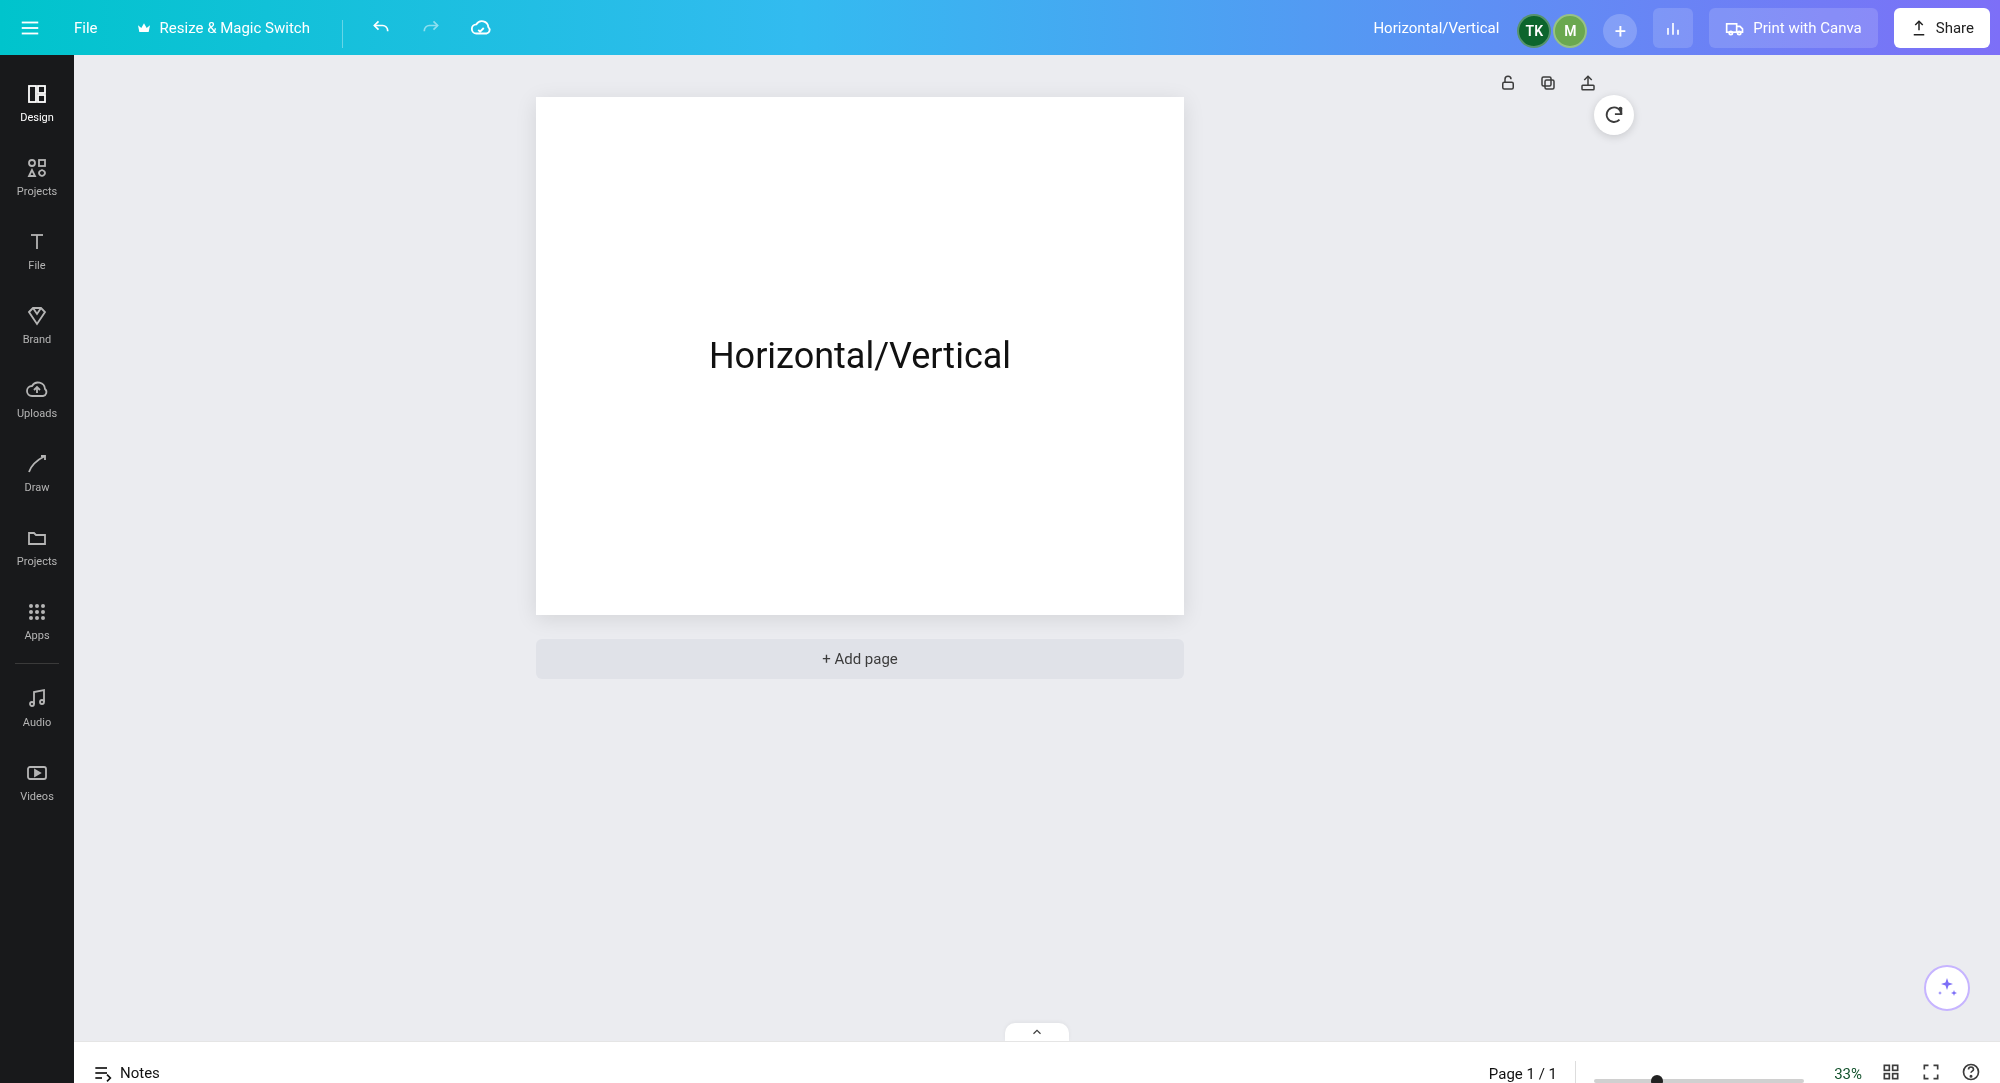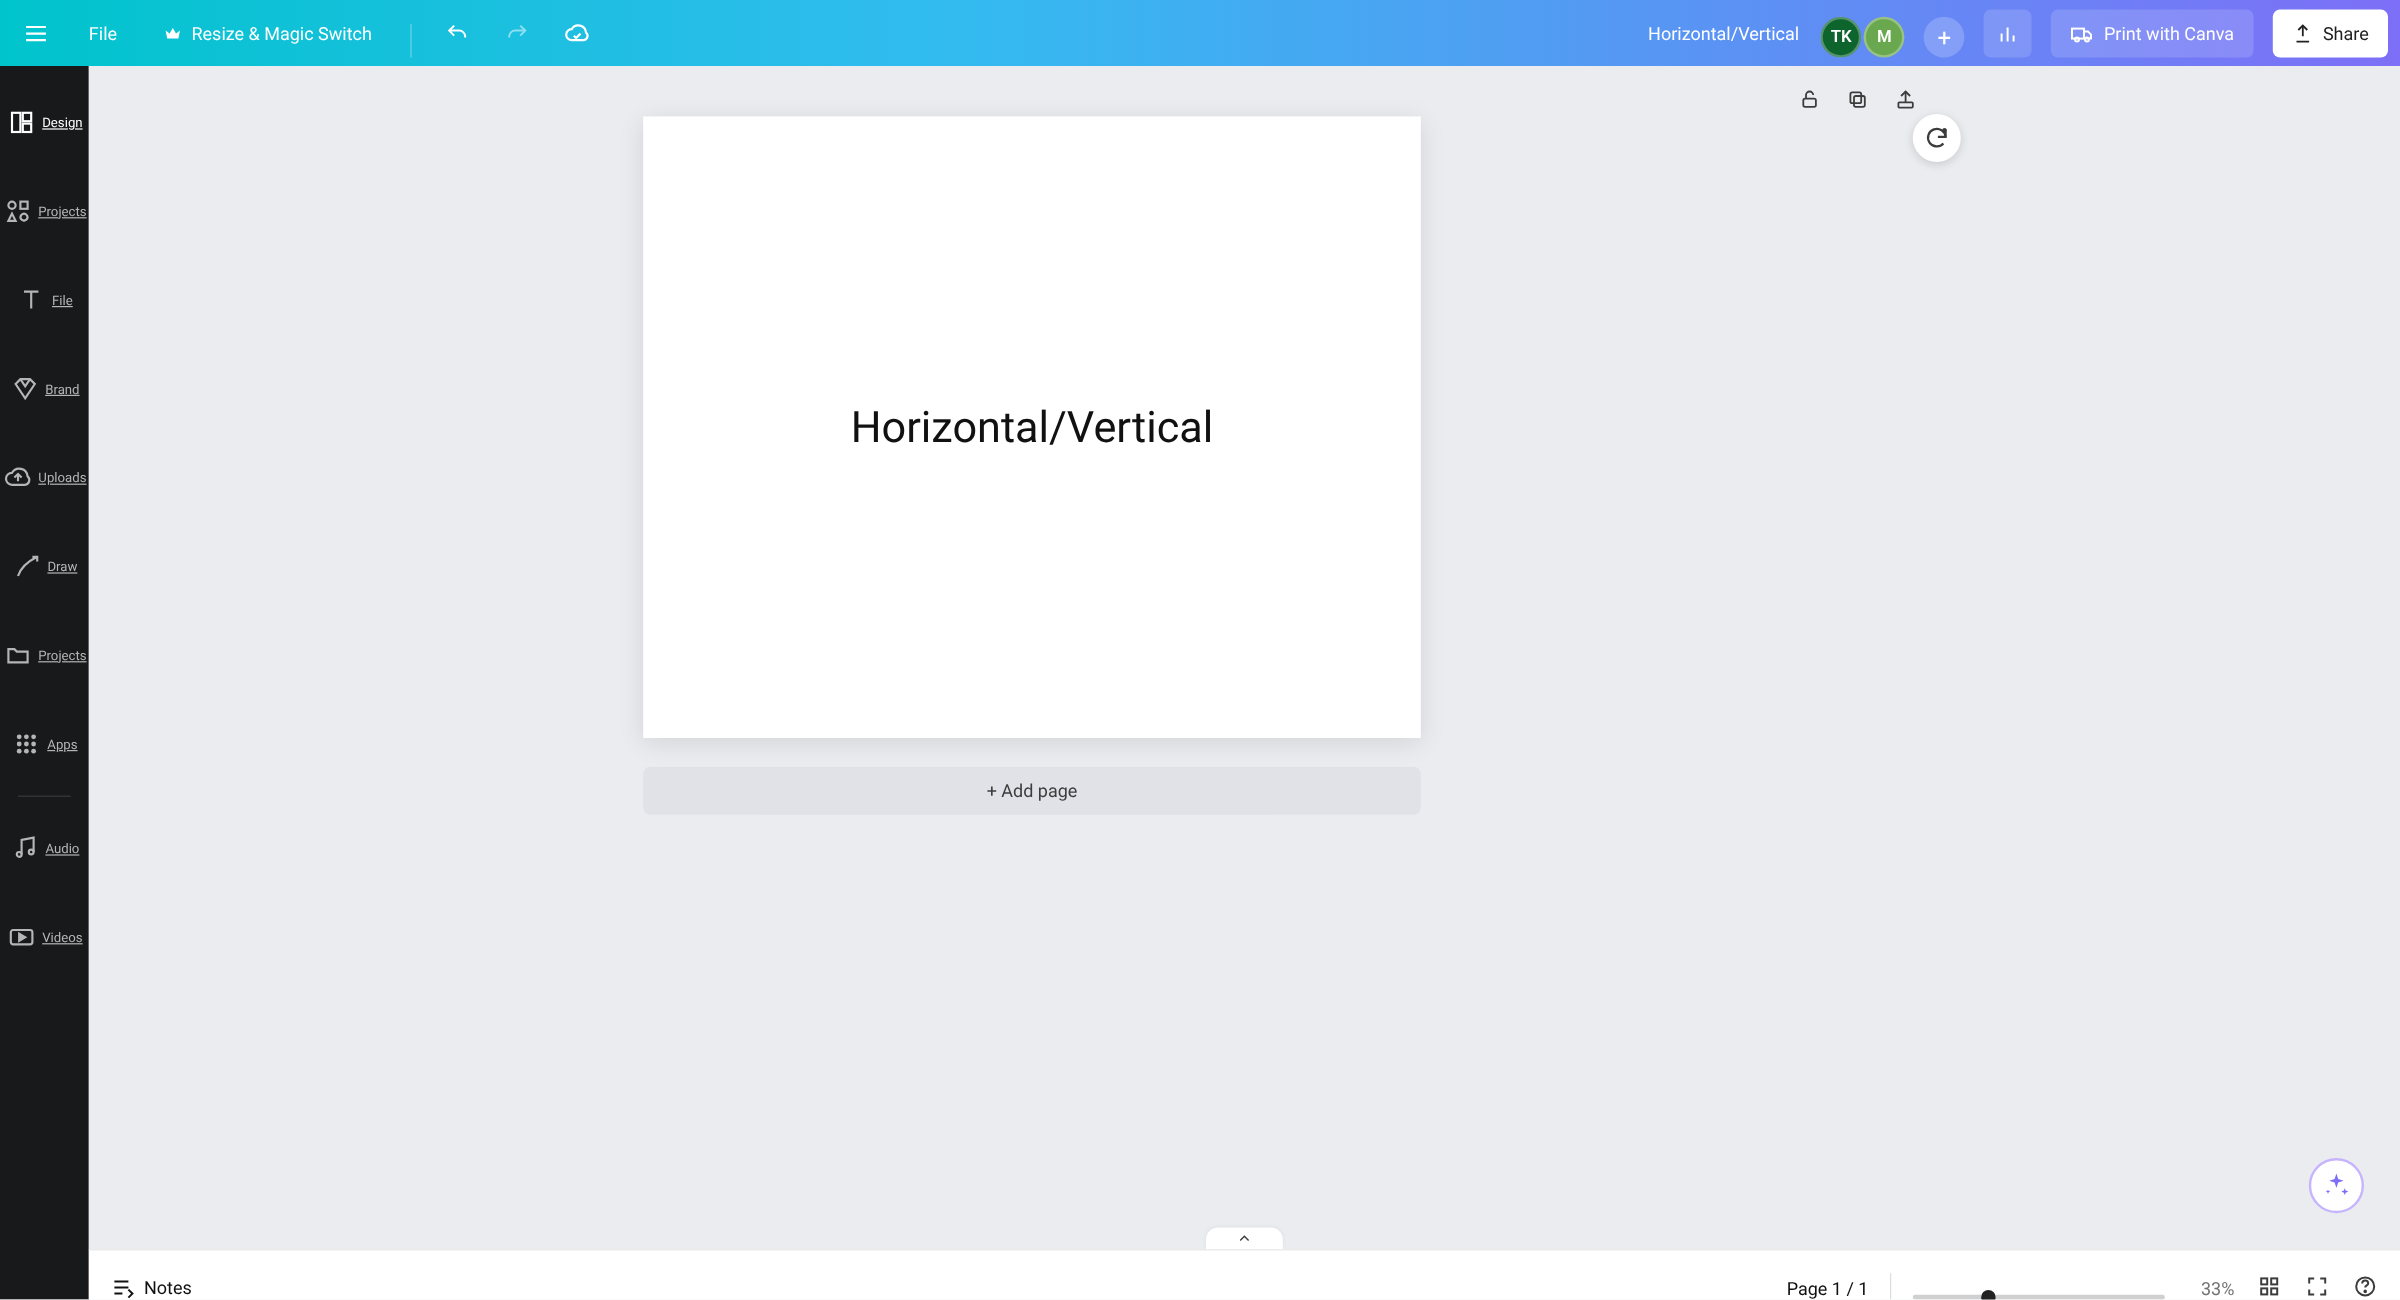--- a/index.html
+++ b/index.html
@@ -27,21 +27,21 @@
 .header-pill.white { background:#fff; color:#222; }
 .icon-slot { display:inline-flex; }
 
 
 .main-row { flex:1; display:flex; min-height:0; }
 
 
 .side-rail {
   width:74px; background:#18191b; color:#b5b5b5; display:flex; flex-direction:column; align-items:center; padding-top:10px;
 }
-.rail-item { width:74px; height:74px; display:flex; flex-direction:row; align-items:center; justify-content:center; gap:4px; font-size:11px; cursor:pointer; color:#b5b5b5;text-decoration:underline; }
+.rail-item { width:74px; height:74px; display:flex; flex-direction:column; align-items:center; justify-content:center; gap:4px; font-size:11px; cursor:pointer; color:#b5b5b5; }
 .rail-item .ri-ico { width:26px; height:26px; display:flex; align-items:center; justify-content:center; }
 .rail-item.active { color:#fff; }
 .rail-sep { width:44px; height:1px; background:#3a3a3a; margin:6px 0; }
 
 
 .sub-toolbar {
   height:48px; background:#fff; border-bottom:1px solid #e5e5e5; display:flex; align-items:center; padding:0 18px;
 }
 .sub-toolbar .position-btn { font-size:15px; color:#111; padding:6px 0; cursor:pointer; }
 
@@ -57,21 +57,21 @@
 .tray-chevron { position:absolute; bottom:0; left:50%; transform:translateX(-50%); width:64px; height:18px; background:#fff; border-radius:10px 10px 0 0; display:flex; align-items:center; justify-content:center; cursor:pointer; box-shadow:0 -1px 4px rgba(0,0,0,0.05); }
 
 
 .bottom-bar { height:42px; background:#fff; border-top:1px solid #e5e5e5; display:flex; align-items:flex-end; padding:0 18px; gap:18px; }
 .notes-btn { display:flex; align-items:center; gap:8px; font-size:15px; color:#111; cursor:pointer; }
 .bottom-spacer { flex:1; }
 .page-indicator { font-size:15px; color:#111; }
 .bdiv { width:1px; height:22px; background:#ddd; }
 .zoom-slider { width:210px; height:4px; background:#d0d0d0; border-radius:2px; position:relative; cursor:pointer; }
 .zoom-slider .knob { position:absolute; top:50%; left:30%; transform:translate(-50%,-50%); width:12px; height:12px; background:#222; border-radius:50%; }
-.zoom-label { font-size:15px; color:#737373; cursor:pointer; min-width:40px; text-align:right; }
+.zoom-label { font-size:15px; color:#14532d; cursor:pointer; min-width:40px; text-align:right; }
 .bottom-ico { width:22px; height:22px; display:flex; align-items:center; justify-content:center; color:#3c3c3c; cursor:pointer; }
 
 
 .work-col { flex:1; display:flex; flex-direction:column; min-width:0; }
 
 svg { display:block; }
 </style>
 </head>
 <body>
 

